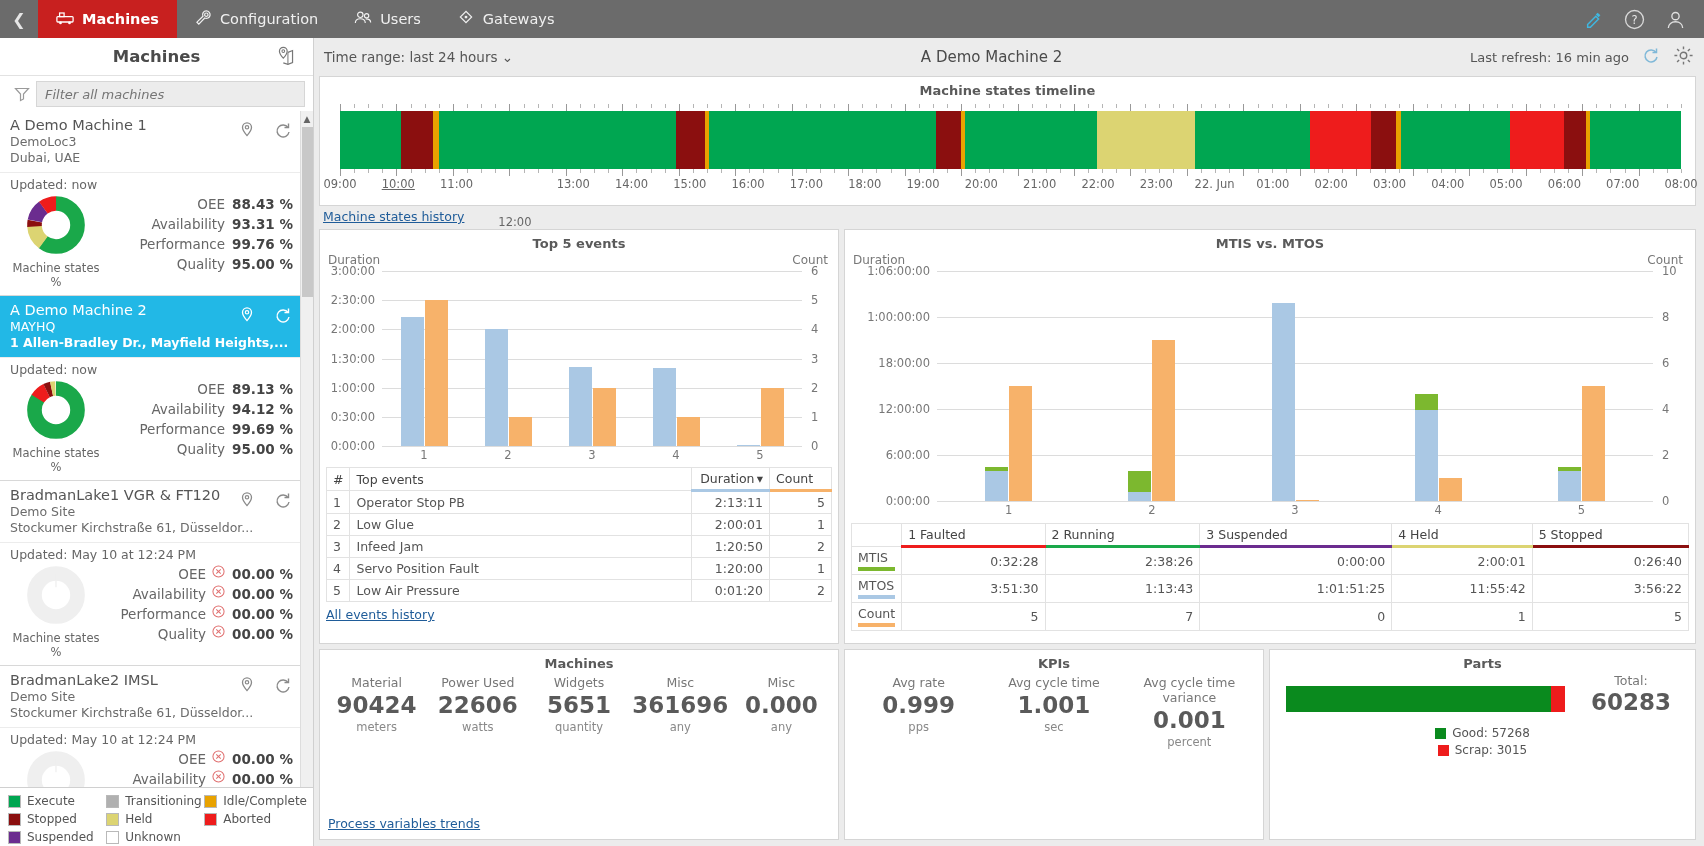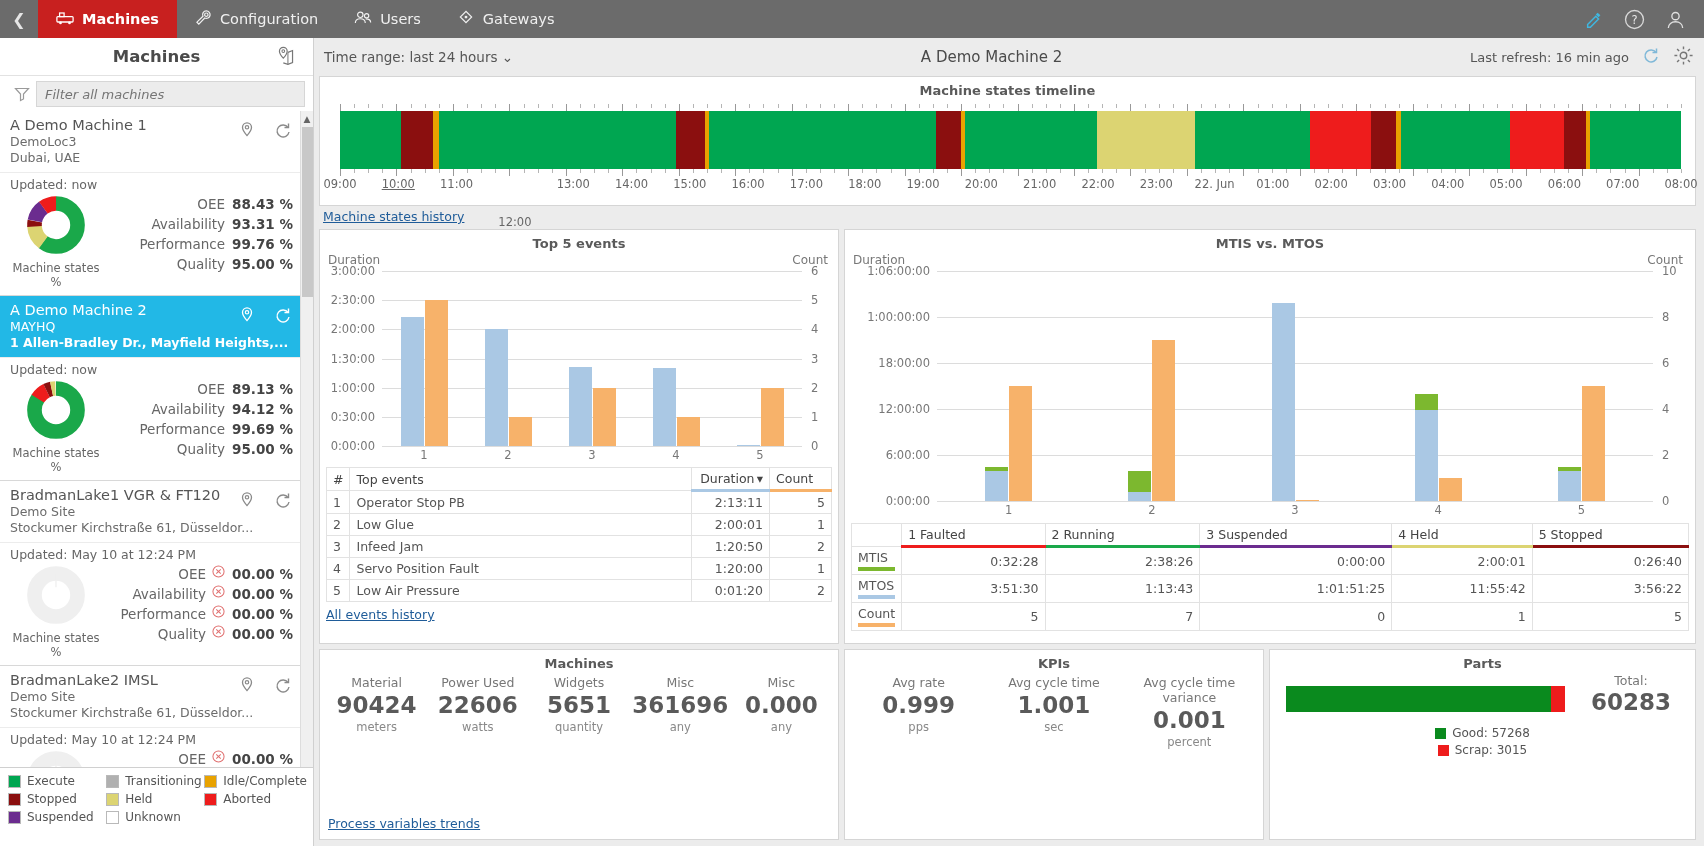--- a/index.html
+++ b/index.html
@@ -39,21 +39,21 @@
   .mbody { padding:4px 8px 6px 10px; border-top:1px solid #ececec;}
   .mupd { font-size:12.5px; color:#666; margin-bottom:2px;}
   .mstats { display:flex; align-items:flex-start;}
   .donutwrap { width:92px; text-align:center;}
   .donut-label { font-size:11.5px; color:#666; margin-top:2px;}
   .kpilist { flex:1; }
   .kpirow { display:flex; justify-content:flex-end; align-items:center; gap:6px; line-height:20px;}
   .kpirow .k { font-size:13.5px; color:#666;}
   .kpirow .v { font-size:13.5px; font-weight:bold; color:#444; width:62px; text-align:right;}
   .errdot { display:inline-block; }
-  .legend { border-top:1px solid #d0d0d0; background:#fff; padding:6px 6px 22px 8px;
+  .legend { border-top:1px solid #d0d0d0; background:#fff; padding:6px 6px 2px 8px;
             display:grid; grid-template-columns:repeat(3,1fr); row-gap:4px; }
   .lg { display:flex; align-items:center; gap:6px; font-size:12px; color:#555;}
   .sw { width:13px; height:13px; border:1px solid #b9b9b9; flex:none;}
   
   .vscroll { position:absolute; right:0; top:0; bottom:0; width:13px; background:#f0f0f0; border-left:1px solid #ddd;}
   .vscroll .btn { height:15px; display:flex; align-items:center; justify-content:center; font-size:9px; color:#666; background:#f0f0f0;}
   .vscroll .thumb { position:absolute; left:1px; width:11px; background:#c8c8c8;}
   
   .main { flex:1; display:flex; flex-direction:column; background:#ececec; }
   .mainhead { height:38px; display:flex; align-items:center; padding:0 10px; background:#ececec;}

